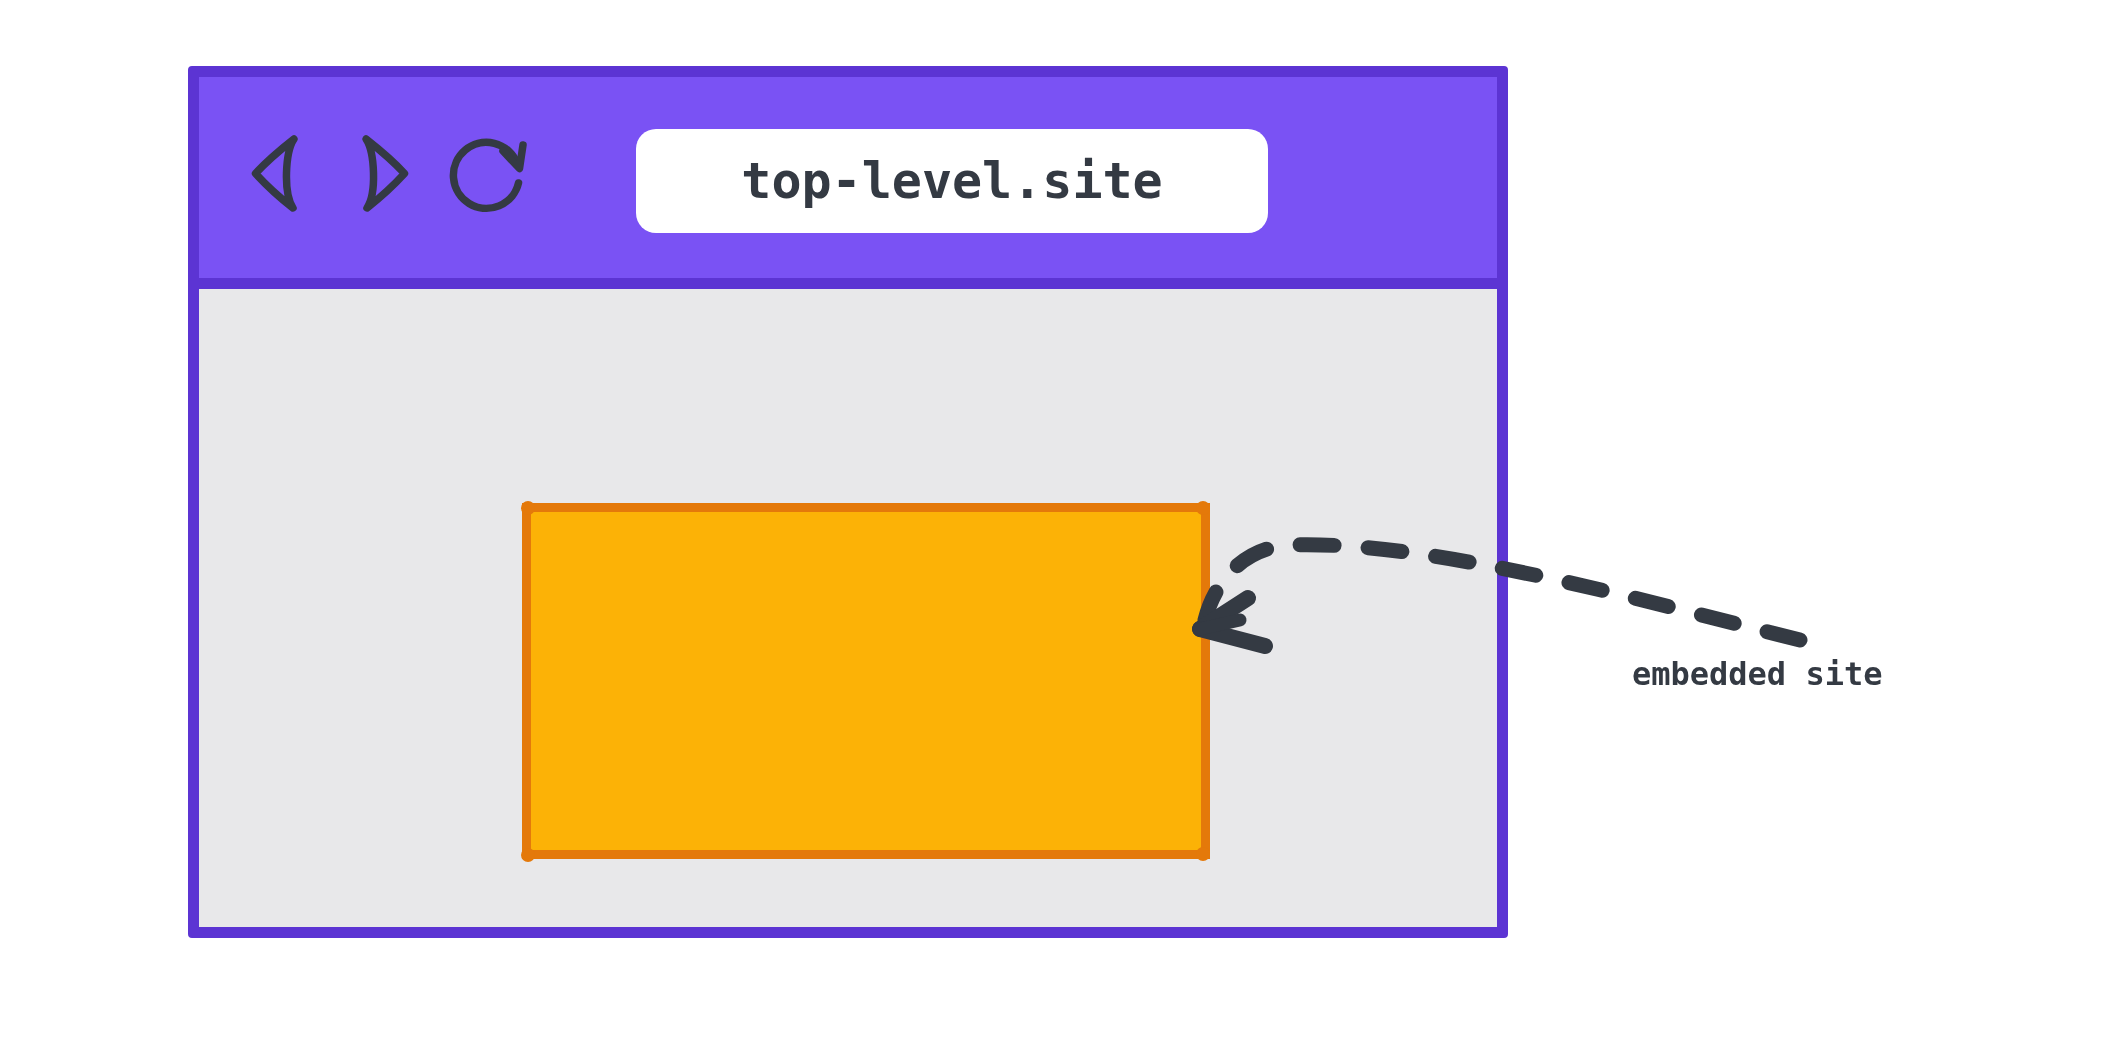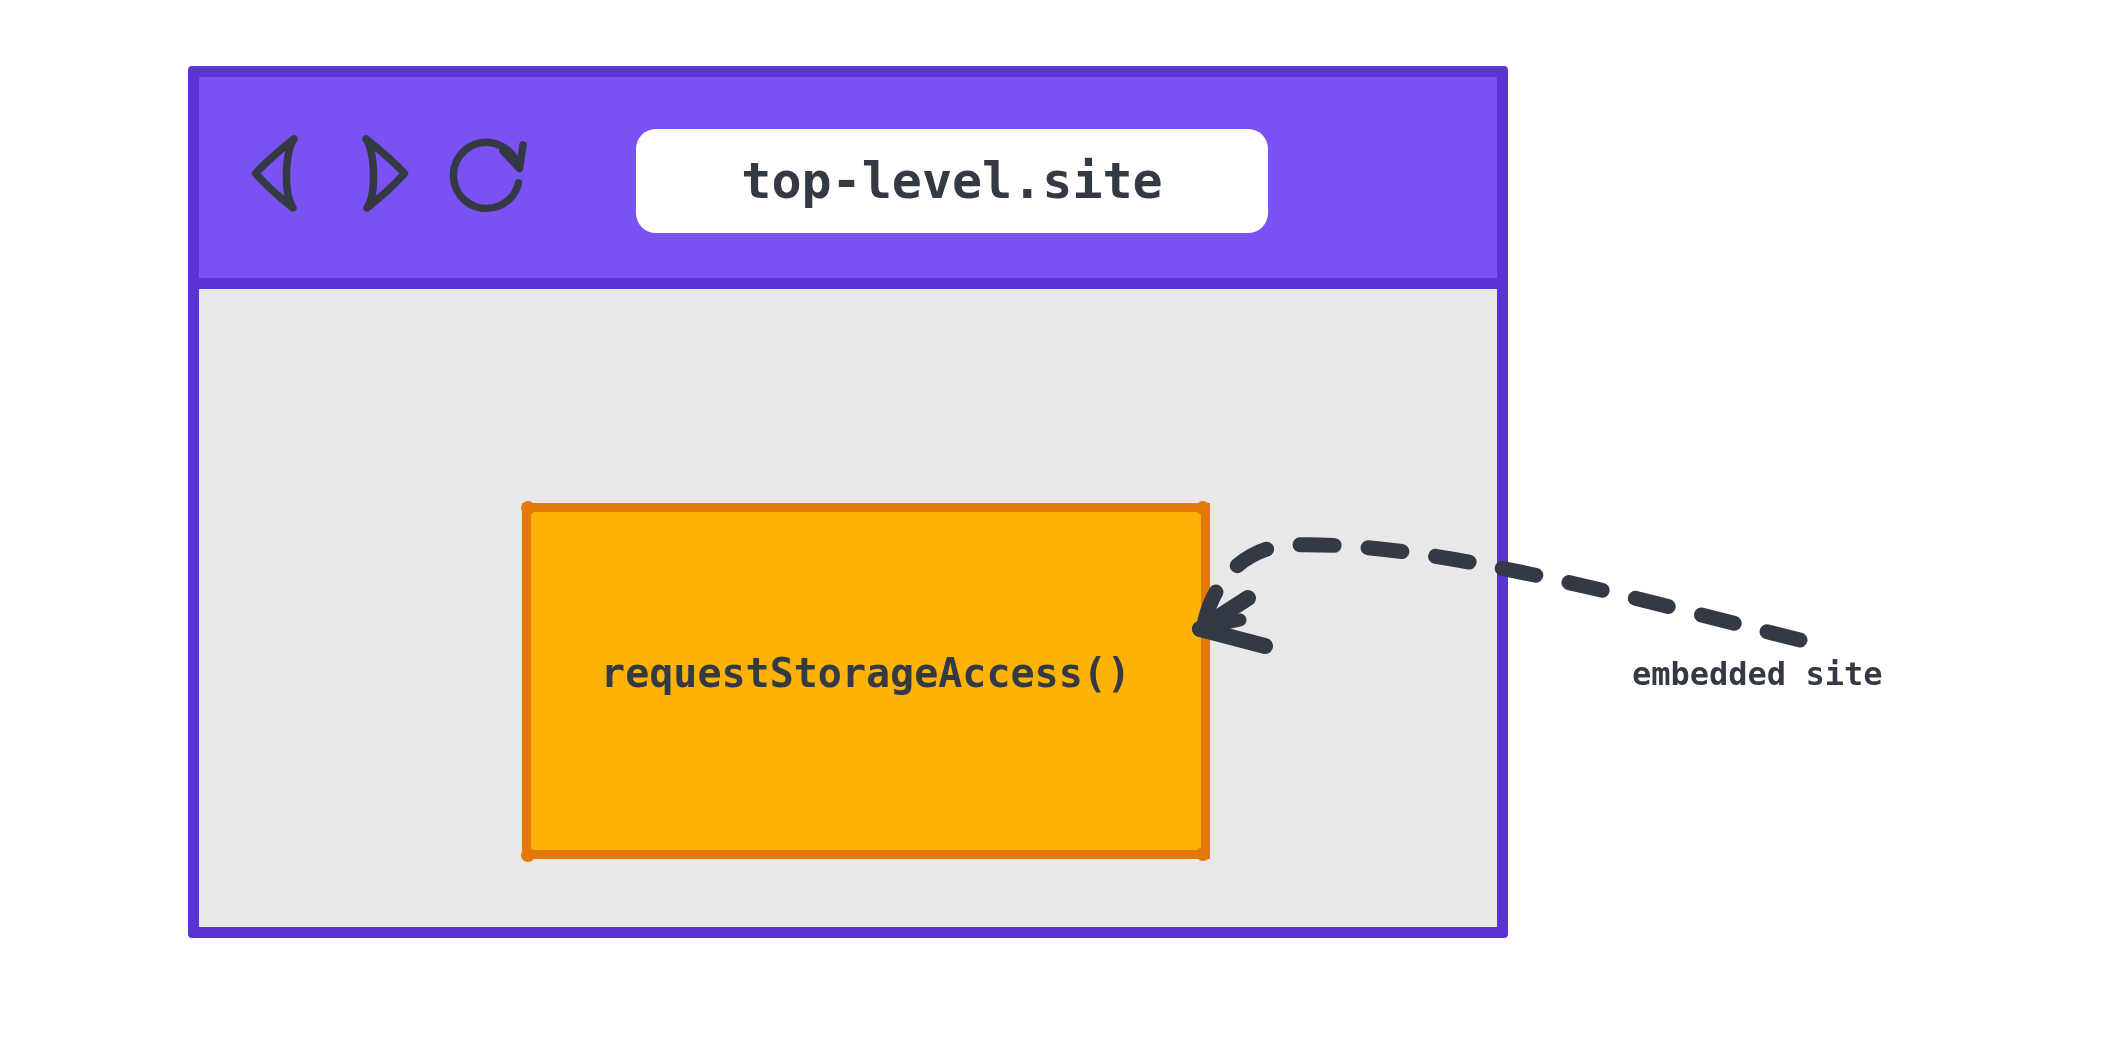--- a/index.html
+++ b/index.html
@@ -193,21 +193,20 @@
 
     </div>
 
     <div class="viewport">
 
       <div class="embedded-frame">
         <span class="frame-overshoot tl"></span>
         <span class="frame-overshoot tr"></span>
         <span class="frame-overshoot bl"></span>
         <span class="frame-overshoot br"></span>
-        <span class="embedded-label">requestStorageAccess()</span>
       </div>
 
     </div>
 
   </div>
 
   <div class="annotation-layer">
     <svg width="2102" height="1056" viewBox="0 0 2102 1056" xmlns="http://www.w3.org/2000/svg">
 
       <path d="M1800 640 C 1640 600, 1430 540, 1290 545 C 1245 547, 1215 580, 1205 620" fill="none" stroke="#343A43" stroke-width="15" stroke-linecap="round" stroke-dasharray="34 34"></path>

